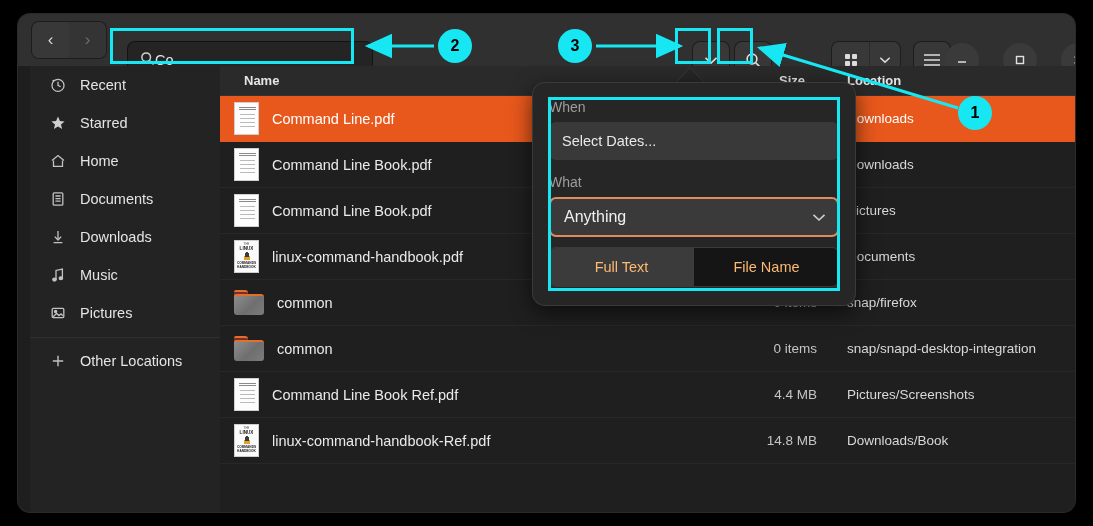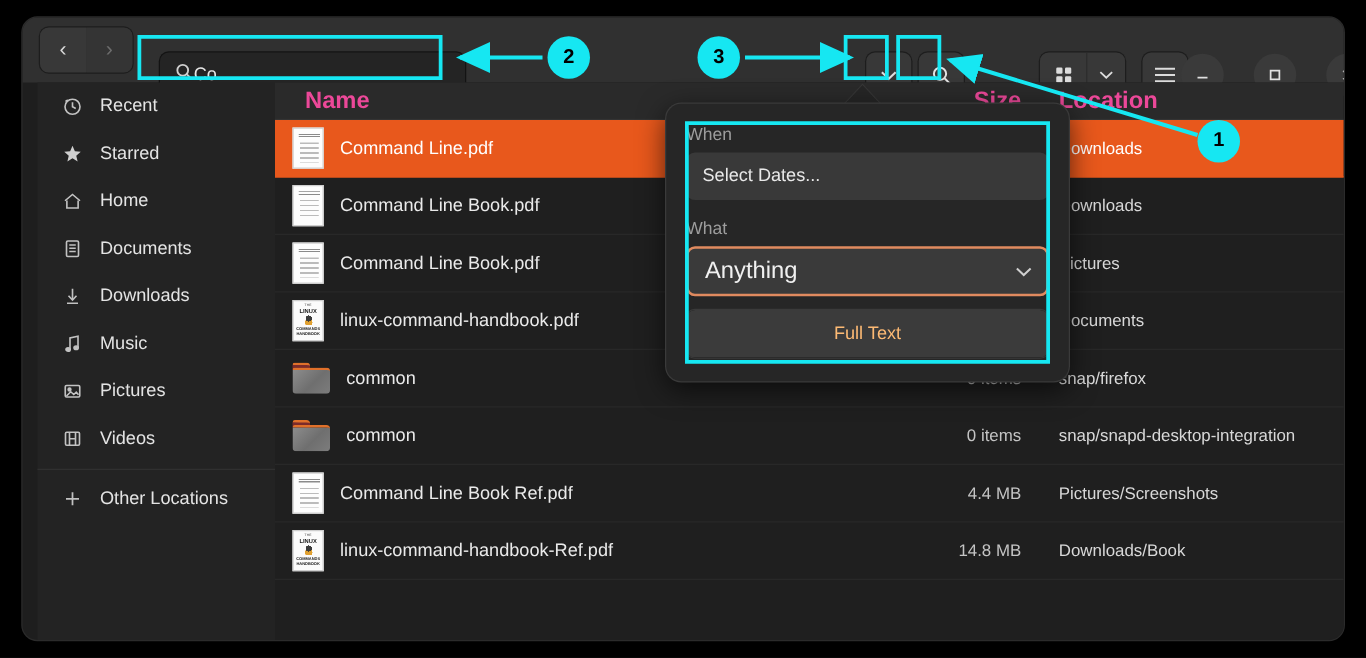--- a/index.html
+++ b/index.html
@@ -132,22 +132,23 @@
 
   
   .listarea {
     position: absolute; left: 202px; top: 52px;
     width: 855px; height: 446px;
     background: #1f1f1f;
   }
   .colheader {
     height: 30px; display: flex; align-items: center;
     background: #2a2a2a;
-    color: #ec4899; font-size: 19px; font-weight: bold;
+    color: #e5e5e5; font-size: 13px; font-weight: bold;
     border-bottom: 1px solid #333;
+    gap: 12px;
   }
   .colheader .c-name { padding-left: 24px; flex: 1; }
   .colheader .c-size { width: 120px; text-align: right; padding-right: 8px; }
   .colheader .c-loc  { width: 250px; padding-left: 22px; }
 
   .row {
     height: 46px; display: flex; align-items: center;
     border-bottom: 1px solid #282828;
     font-size: 14.5px; color: #eaeaea;
   }
@@ -225,21 +226,21 @@
   .pop-dates {
     height: 38px; background: #393939; border-radius: 7px;
     display: flex; align-items: center; padding-left: 13px;
     color: #e9e9e9; font-size: 14.5px; margin-bottom: 14px;
   }
   .pop-drop {
     height: 40px; background: #3a3a3a; border-radius: 7px;
     border: 2px solid #e08a5f;
     display: flex; align-items: center; justify-content: space-between;
     padding: 0 11px 0 13px;
-    color: #f0f0f0; font-size: 19px; margin-bottom: 11px;
+    color: #f0f0f0; font-size: 16px; margin-bottom: 11px;
   }
   .seg {
     height: 38px; display: flex; border-radius: 7px; overflow: hidden;
     background: #151515; box-shadow: 0 0 0 1px #3a3a3a;
   }
   .seg > div {
     flex: 1; display: flex; align-items: center; justify-content: center;
     font-size: 14.5px; color: #fdba74;
   }
   .seg .on { background: #3b3b3b; }
@@ -426,31 +427,20 @@
         <span class="ic">
           <svg width="16" height="16" viewBox="0 0 16 16" fill="none" stroke="#c2c2c2" stroke-width="1.3">
             <rect x="2.2" y="3.4" width="11.6" height="9.2" rx="1"></rect>
             <circle cx="5.6" cy="6.6" r="1.1" fill="#c2c2c2"></circle>
             <polyline points="3.2,11.8 6.6,8.4 9,10.6 11,8.8 12.8,10.8"></polyline>
           </svg>
         </span>
         <span class="lbl">Pictures</span>
       </div>
 
-      <div class="sb-item">
-        <span class="ic">
-          <svg width="16" height="16" viewBox="0 0 16 16" fill="none" stroke="#c2c2c2" stroke-width="1.3">
-            <rect x="2.4" y="2.8" width="11.2" height="10.4" rx="1"></rect>
-            <line x1="5.6" y1="2.8" x2="5.6" y2="13.2"></line>
-              <line x1="10.4" y1="2.8" x2="10.4" y2="13.2"></line>
-            <line x1="5.6" y1="8" x2="10.4" y2="8"></line>
-          </svg>
-        </span>
-        <span class="lbl">Videos</span>
-      </div>
 
 
 
       <div class="sb-sep"></div>
 
       <div class="sb-item">
         <span class="ic">
           <svg width="16" height="16" viewBox="0 0 16 16" stroke="#c2c2c2" stroke-width="1.4">
             <line x1="8" y1="2.8" x2="8" y2="13.2"></line>
               <line x1="2.8" y1="8" x2="13.2" y2="8"></line>
@@ -570,20 +560,21 @@
       </div>
       <div class="pop-label">What</div>
       <div class="pop-drop">
         <span>Anything</span>
         <svg width="14" height="9" viewBox="0 0 14 9" fill="none" stroke="#cfcfcf" stroke-width="1.6">
           <polyline points="1.5,1.8 7,7 12.5,1.8"></polyline>
         </svg>
       </div>
       <div class="seg">
         <div class="on">Full Text</div>
+        <div>File Name</div>
       </div>
     </div>
   </div>
 
   <svg class="anno-svg">
     <defs>
       <marker id="ah" markerWidth="9" markerHeight="9" refX="7.6" refY="4.5" orient="auto">
         <polygon points="0,0.6 8.6,4.5 0,8.4" fill="#16e7f2"></polygon>
       </marker>
     </defs>

